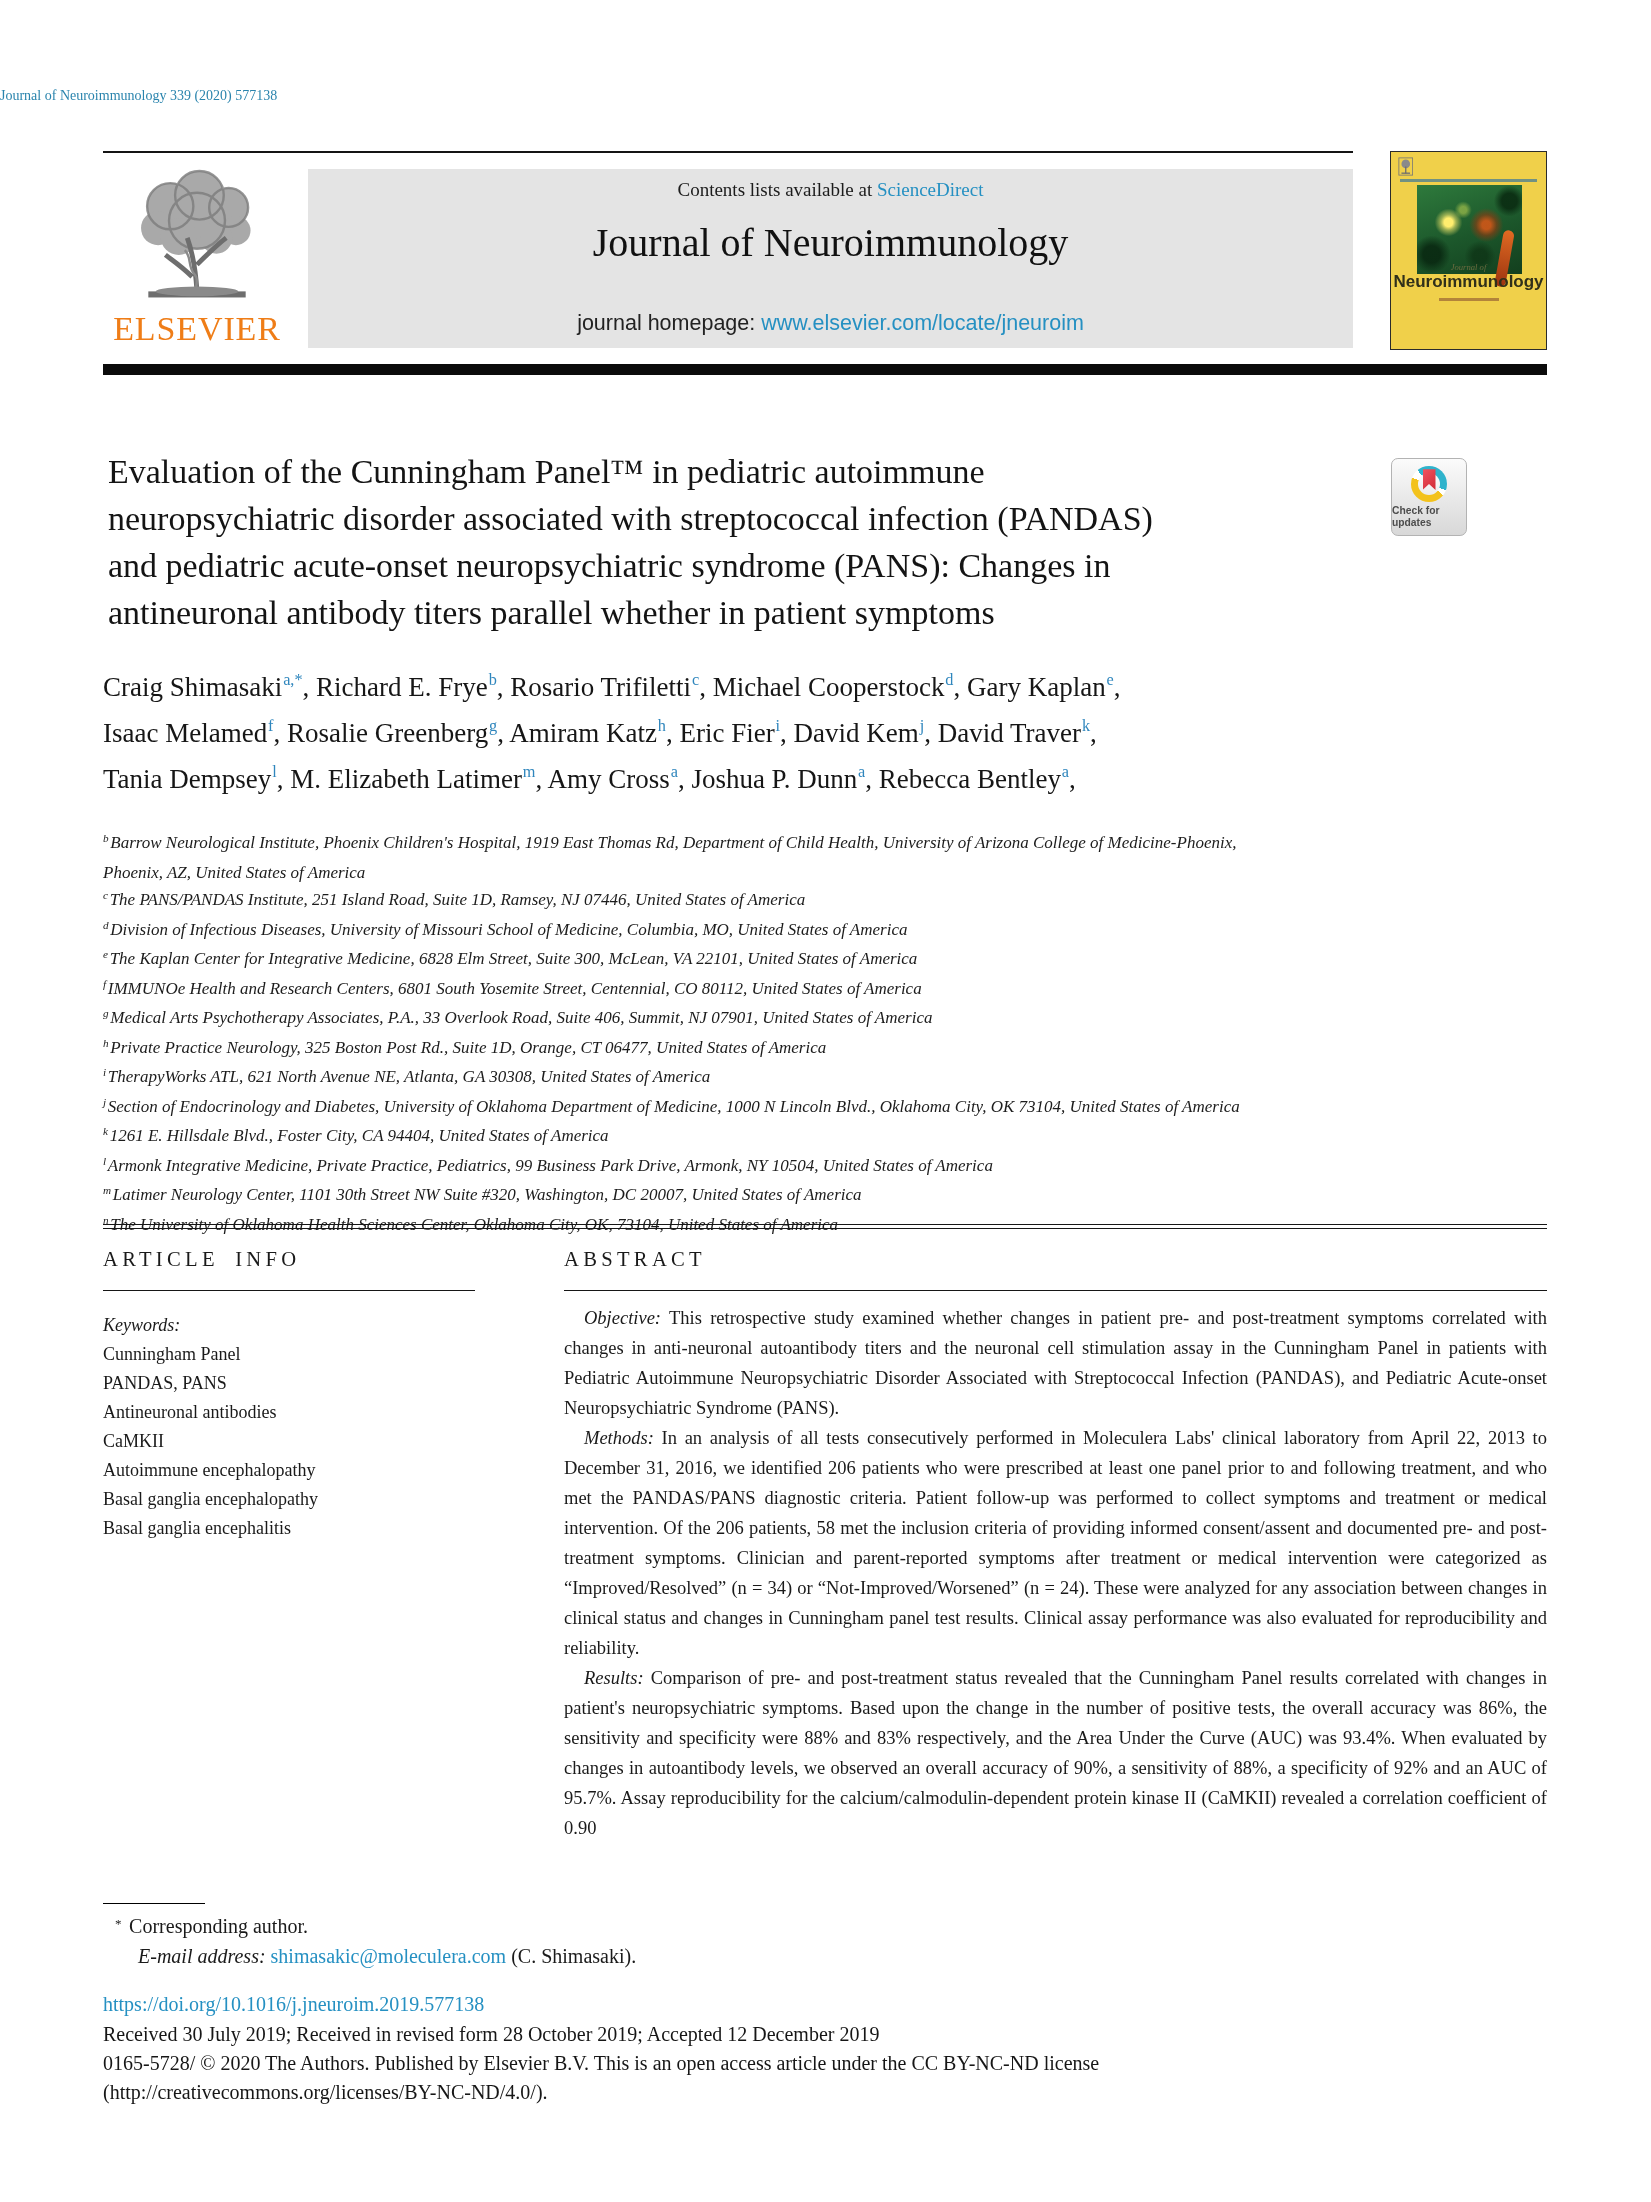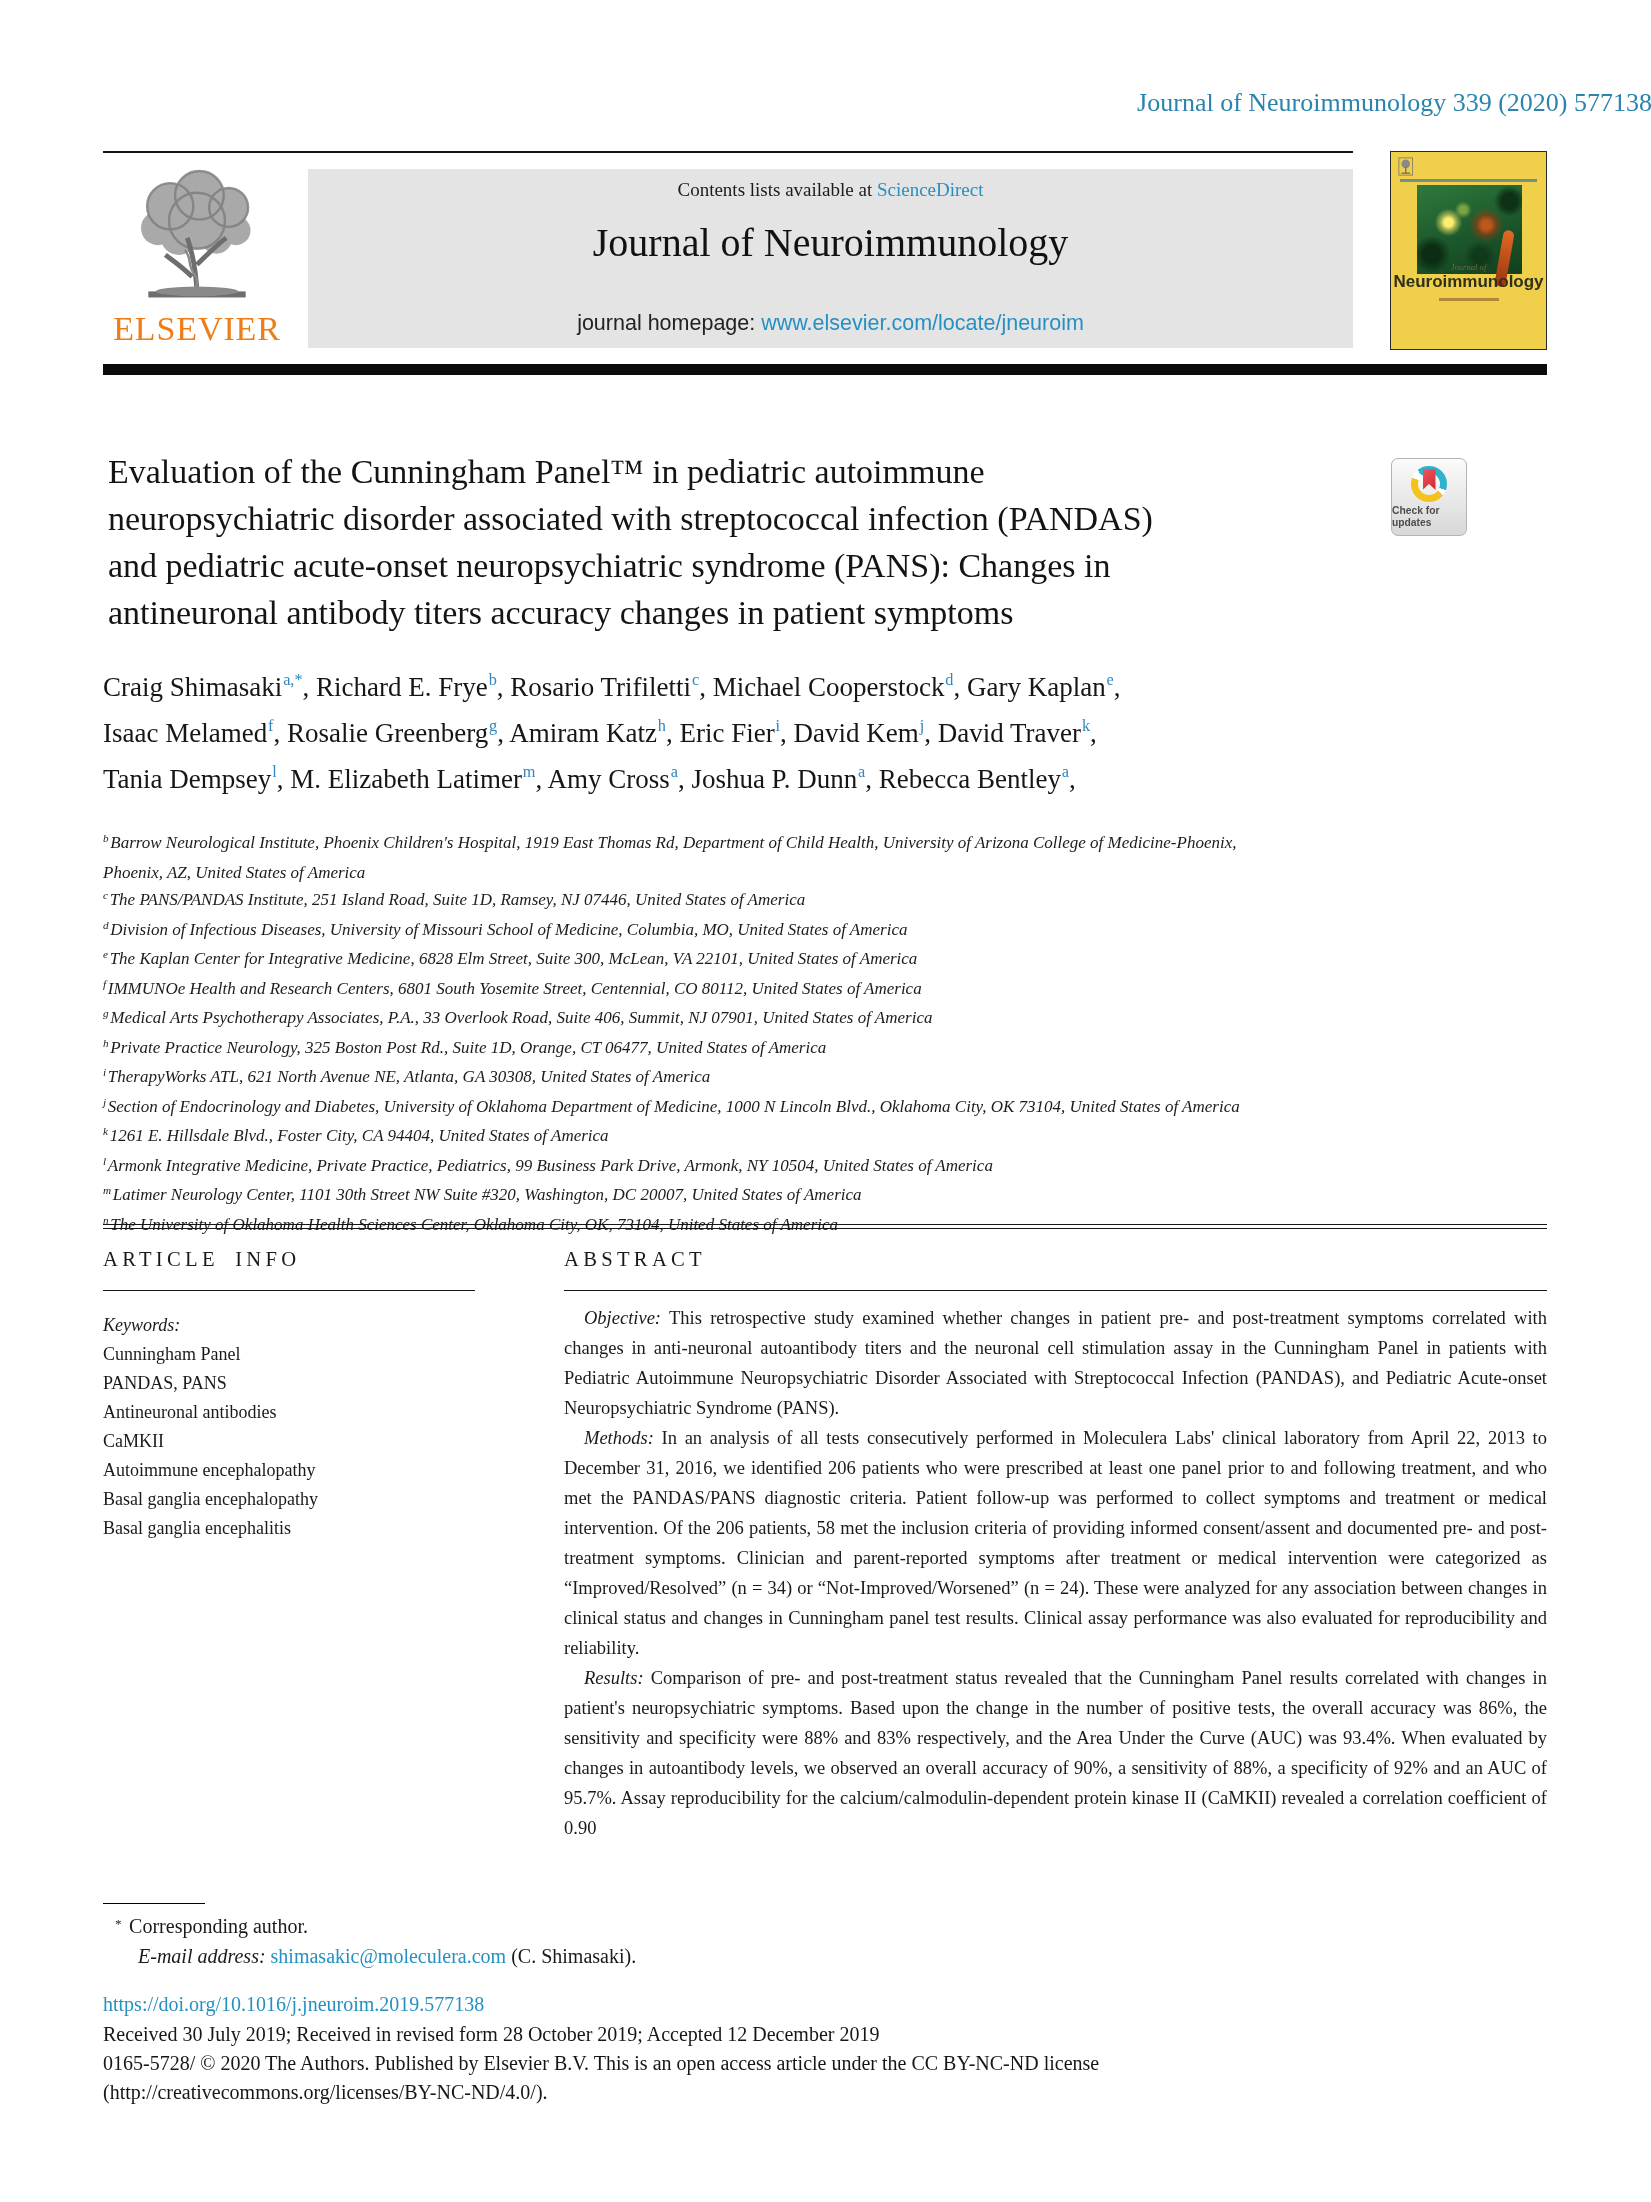--- a/index.html
+++ b/index.html
@@ -1,21 +1,21 @@
 <!DOCTYPE html>
 <html style="font-size:13.8px"><head>
 <meta charset="utf-8">
 <style>
   html,body{margin:0;padding:0;background:#ffffff;}
   .page{position:relative;width:1652px;height:2203px;background:#ffffff;overflow:hidden;
         font-family:"Liberation Serif",serif;color:#1a1a1a;}
   .abs{position:absolute;}
 
   
-  .journal-ref{left:0;top:88px;width:1652px;text-align:right;font-size:26px;color:#2a84ad;}
+  .journal-ref{left:0;top:88px;width:1652px;text-align:left;font-size:14px;color:#2a84ad;}
   .top-rule{left:103px;top:151px;width:1250px;height:0;border-top:2.6px solid #141414;}
   .band{left:308px;top:169px;width:1045px;height:179px;background:#e4e4e4;}
   .contents-line{left:0;top:10.3px;width:100%;text-align:center;font-size:19px;color:#1c1c1c;}
   .journal-name{left:0;top:50px;width:100%;text-align:center;font-size:40px;color:#111;}
   .homepage-line{left:0;bottom:12px;width:100%;text-align:center;font-size:21.5px;
                  font-family:"Liberation Sans",sans-serif;color:#222;}
   .link{color:#2590c2;text-decoration:none;cursor:pointer;}
   .elsevier-block{left:103px;top:169px;width:188px;height:179px;}
   .elsevier-word{left:0;bottom:0;width:100%;text-align:center;font-size:34px;color:#ef7d17;letter-spacing:0.9px;}
   .tree-svg{left:20.6px;top:0px;}
@@ -153,21 +153,21 @@
     <div class="bookmark"></div>
     <div class="badge-label">
       <span>Check for</span><br><span>updates</span>
     </div>
   </div>
 
   <div class="abs title-block" id="title-lines">
       <div>Evaluation of the Cunningham Panel™ in pediatric autoimmune</div>
       <div>neuropsychiatric disorder associated with streptococcal infection (PANDAS)</div>
       <div>and pediatric acute-onset neuropsychiatric syndrome (PANS): Changes in</div>
-      <div>antineuronal antibody titers accuracy changes in patient symptoms</div>
+      <div>antineuronal antibody titers parallel whether in patient symptoms</div>
     </div>
 
   <div class="abs authors-block" id="author-lines">
       <div><span>Craig Shimasaki</span><span class="author-sup">a,*</span><span>, </span><span>Richard E. Frye</span><span class="author-sup">b</span><span>, </span><span>Rosario Trifiletti</span><span class="author-sup">c</span><span>, </span><span>Michael Cooperstock</span><span class="author-sup">d</span><span>, </span><span>Gary Kaplan</span><span class="author-sup">e</span><span>,</span></div>
       <div><span>Isaac Melamed</span><span class="author-sup">f</span><span>, </span><span>Rosalie Greenberg</span><span class="author-sup">g</span><span>, </span><span>Amiram Katz</span><span class="author-sup">h</span><span>, </span><span>Eric Fier</span><span class="author-sup">i</span><span>, </span><span>David Kem</span><span class="author-sup">j</span><span>, </span><span>David Traver</span><span class="author-sup">k</span><span>,</span></div>
       <div><span>Tania Dempsey</span><span class="author-sup">l</span><span>, </span><span>M. Elizabeth Latimer</span><span class="author-sup">m</span><span>, </span><span>Amy Cross</span><span class="author-sup">a</span><span>, </span><span>Joshua P. Dunn</span><span class="author-sup">a</span><span>, </span><span>Rebecca Bentley</span><span class="author-sup">a</span><span>,</span></div>
     </div>
 
   <div class="abs affil-list" id="affil-list">
       <div><span class="affil-sup">b</span><span>Barrow Neurological Institute, Phoenix Children's Hospital, 1919 East Thomas Rd, Department of Child Health, University of Arizona College of Medicine-Phoenix,</span><br><span>Phoenix, AZ, United States of America</span></div>

